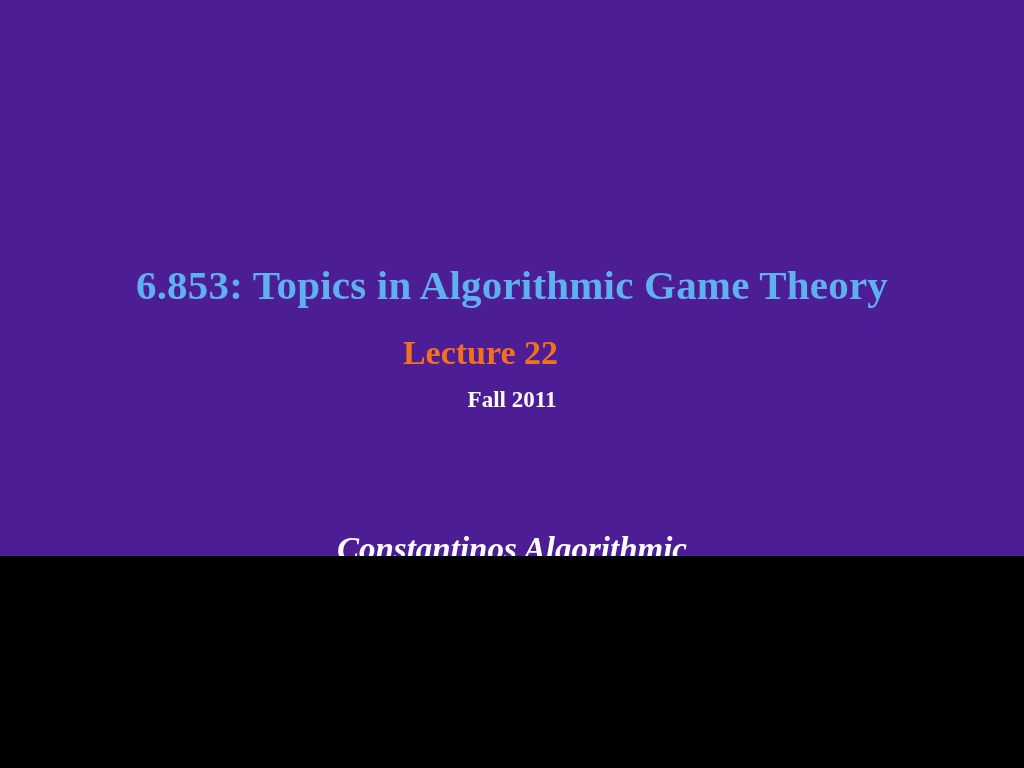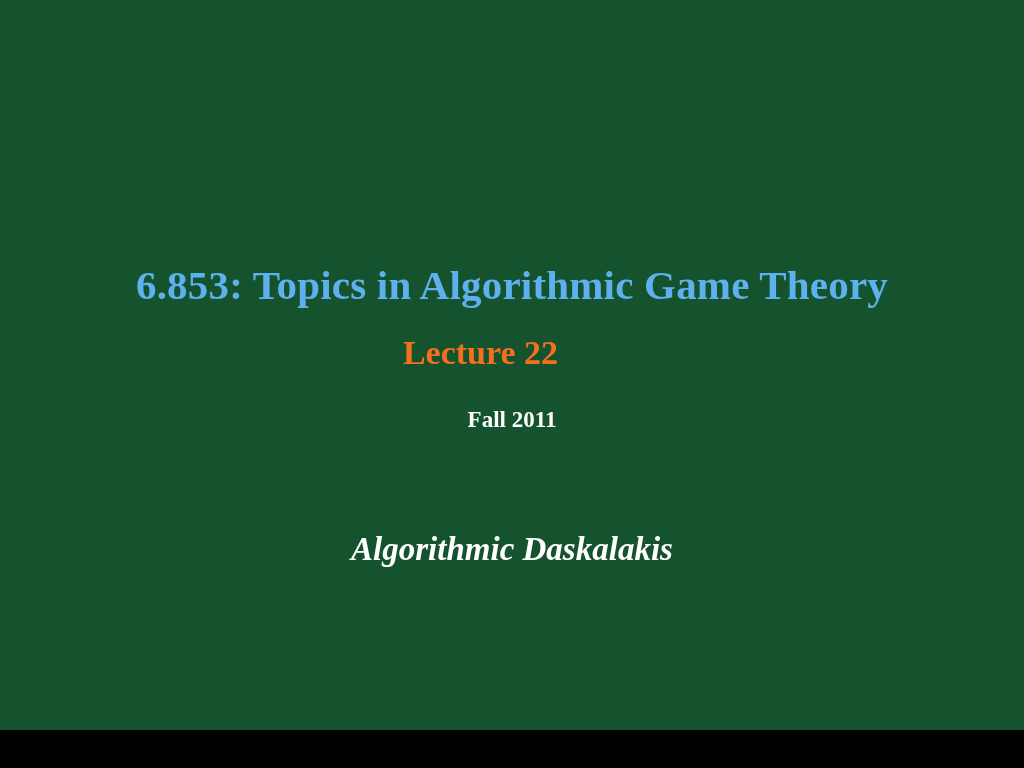--- a/index.html
+++ b/index.html
@@ -6,22 +6,22 @@
     margin: 0;
     padding: 0;
     background: #000000;
   }
   body {
     font-family: "Liberation Serif", "DejaVu Serif", serif;
   }
   .slide {
     position: relative;
     width: 1024px;
-    height: 730px;
-    background: #14532d;
+    height: 556px;
+    background: #4c1d95;
     overflow: hidden;
   }
   .slide-title {
     position: absolute;
     left: 0;
     right: 0;
     top: 264px;
     text-align: center;
     font-size: 41px;
     font-weight: bold;
@@ -47,21 +47,20 @@
     position: absolute;
     left: 0;
     right: 0;
     top: 388px;
     text-align: center;
     font-size: 23px;
     font-weight: bold;
     line-height: 1.05;
     color: #FFFFFF;
     white-space: nowrap;
-    margin-top: 20px;
   }
   .slide-author {
     position: absolute;
     left: 0;
     right: 0;
     top: 532px;
     text-align: center;
     font-size: 33px;
     font-weight: bold;
     font-style: italic;
@@ -74,15 +73,15 @@
 <body>
 
 <div class="slide">
 
   <div class="slide-title">6.853: Topics in Algorithmic Game Theory</div>
 
   <div class="slide-subtitle">Lecture 22</div>
 
   <div class="slide-term">Fall 2011</div>
 
-  <div class="slide-author">Algorithmic Daskalakis</div>
+  <div class="slide-author">Constantinos Algorithmic</div>
 
 </div>
 
 </body></html>

